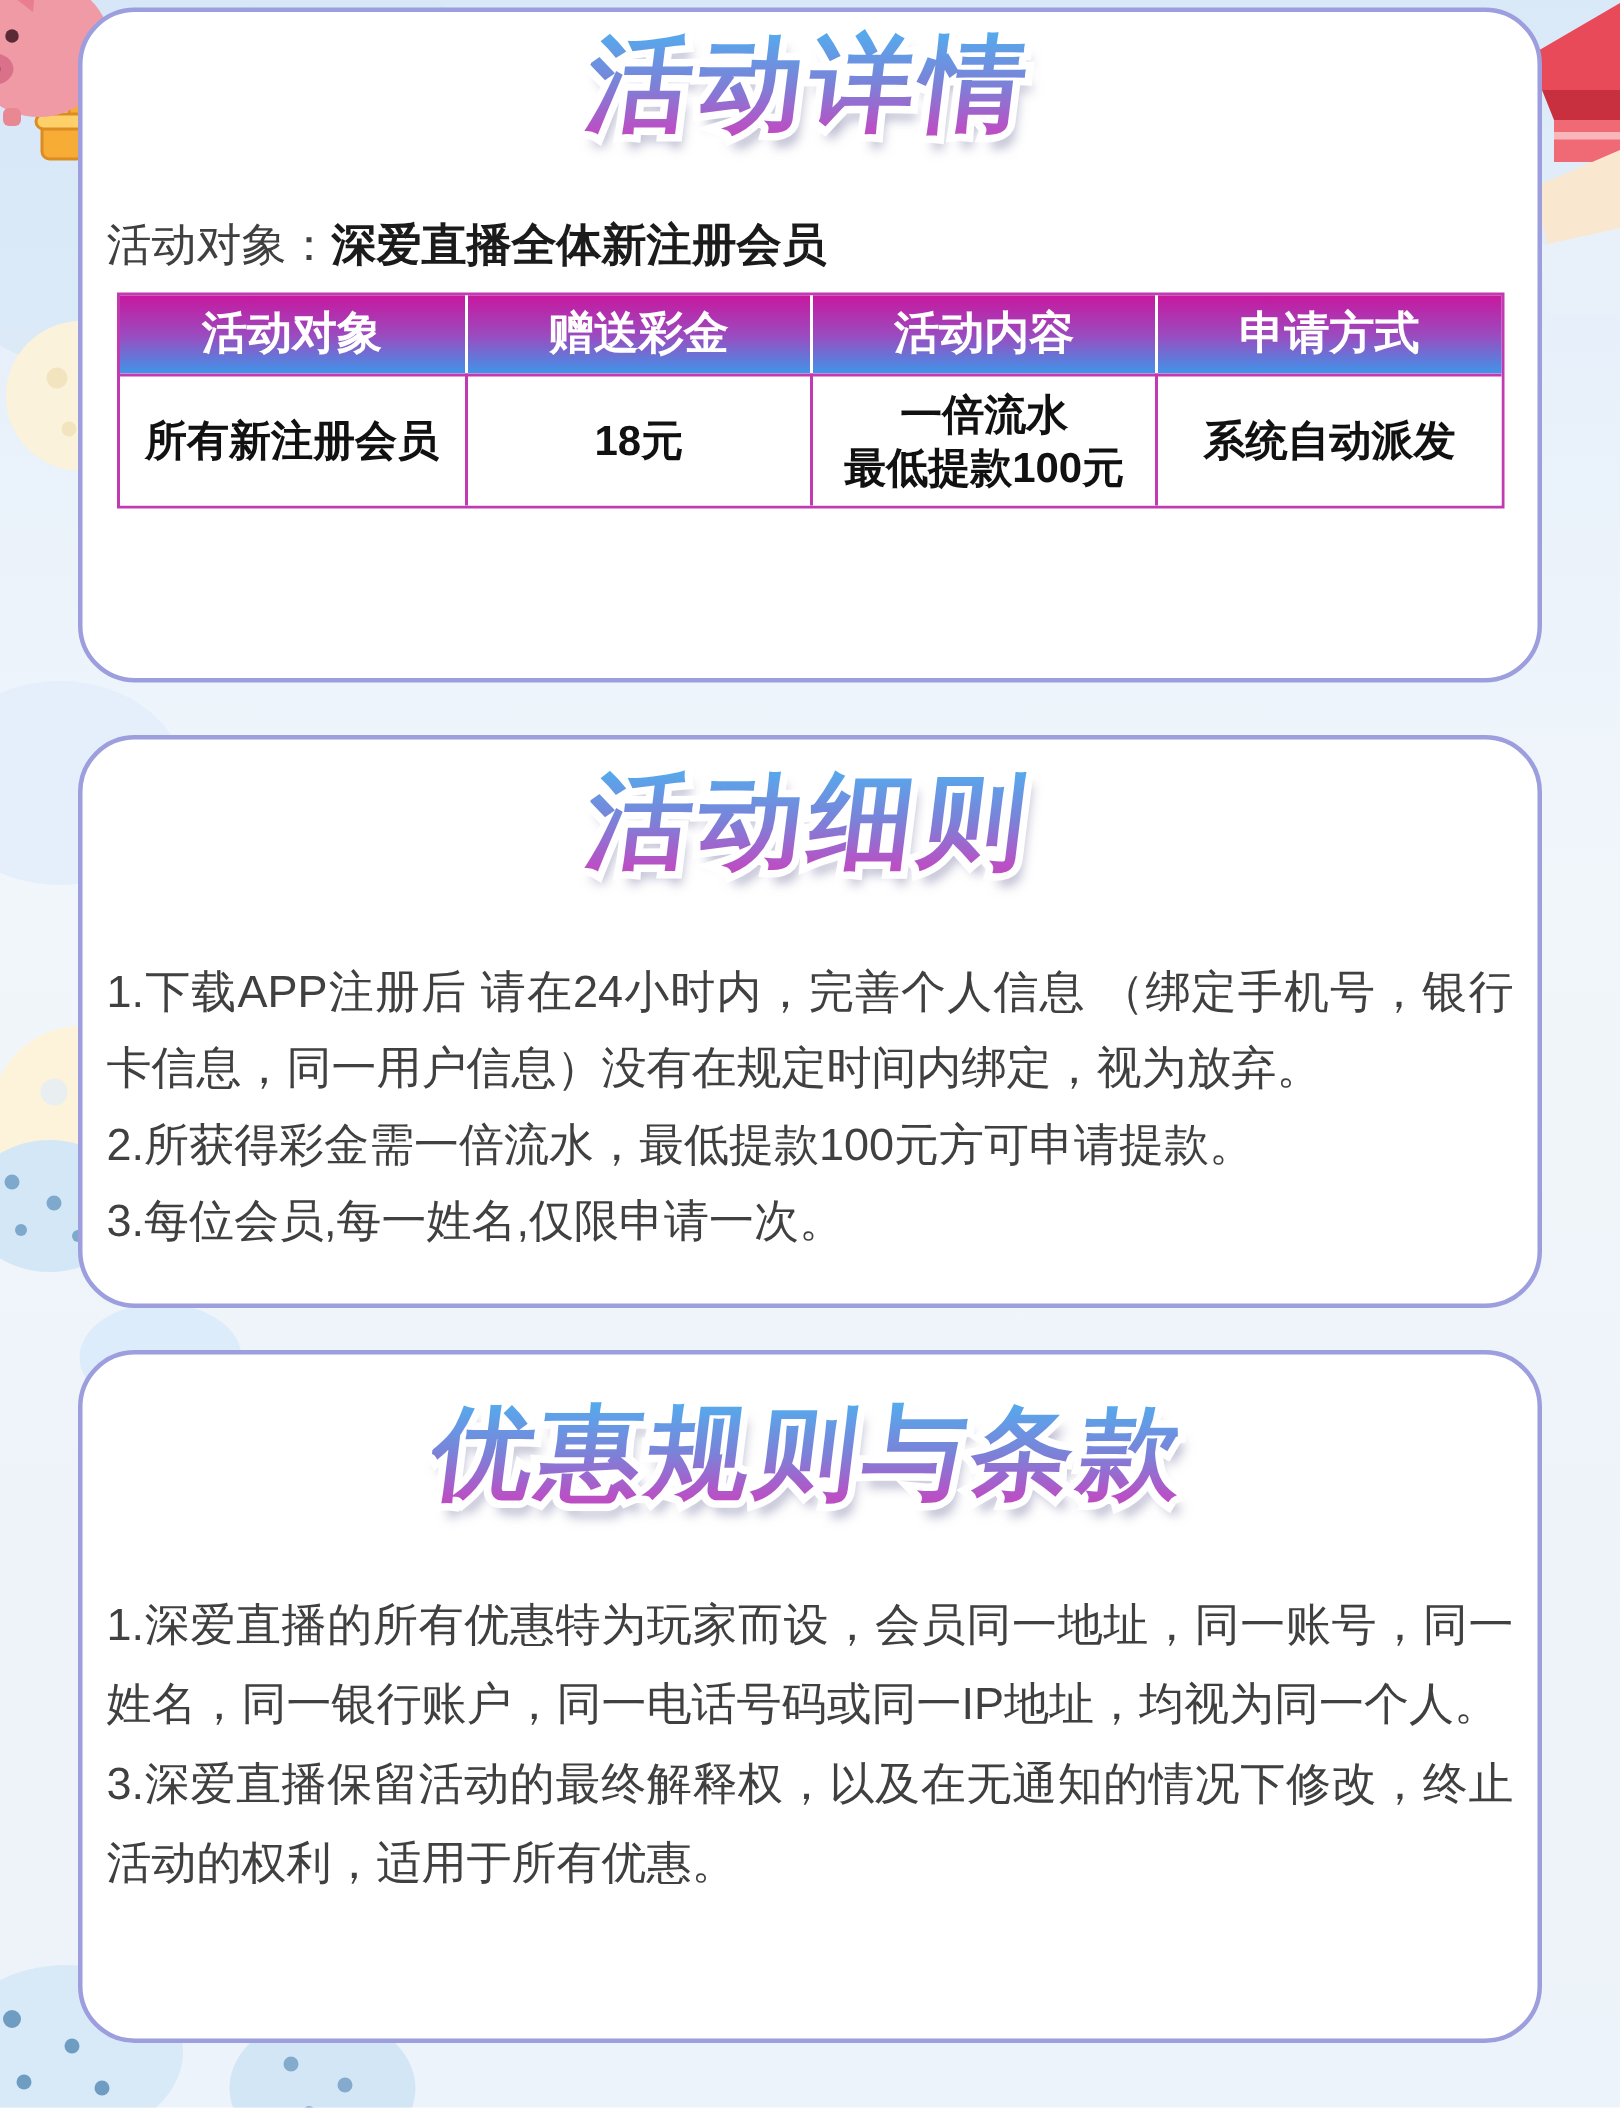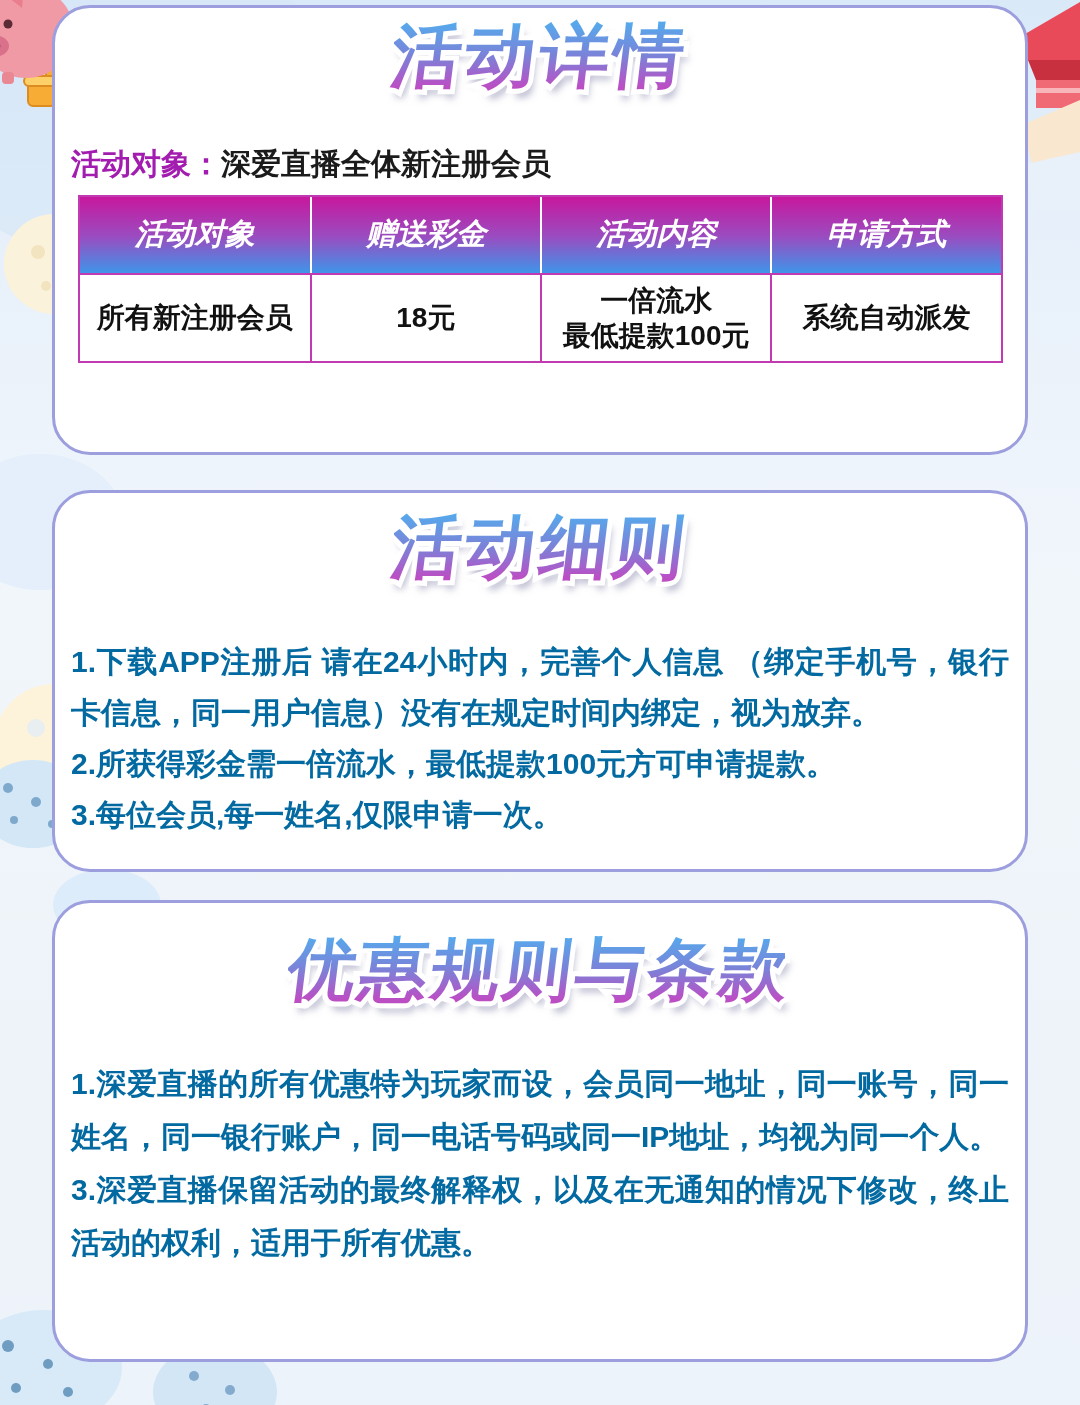--- a/index.html
+++ b/index.html
@@ -53,55 +53,54 @@
     color:transparent;
   }
   
   .body-block{margin:4px 2px 0 2px;}
   .body-text{
     margin:0;
     font-size:30px;line-height:38px;
     color:#1b1b1b;font-weight:600;
     text-align:justify;
   }
-  .mg-label{color:#a21caf;font-weight:700;}
+  .mg-label{color:#404040;font-weight:400;}
   
   .promo-table{
     width:925px;margin:12px auto 0 auto;
     border-collapse:separate;border-spacing:0;
     border:2px solid #c23ab2;
     table-layout:fixed;
   }
   .promo-table th{
     height:52px;
     background:linear-gradient(180deg,#c7189e 0%,#9a4cc0 52%,#3e95e9 100%);
     color:#ffffff;font-size:30px;font-weight:700;
-    padding:12px;
-    font-style:italic;
+    padding:0;
   }
   .promo-table th + th{border-left:2px solid #ffffff;}
   .promo-table td{
     height:86px;
     font-size:28px;line-height:35px;
     color:#111111;font-weight:600;
     text-align:center;vertical-align:middle;
     white-space:pre-line;
     border-top:2px solid #c23ab2;
     background:#ffffff;
     padding:0;
   }
   .promo-table td + td{border-left:2px solid #c23ab2;}
   
   .rules{margin:0 2px;}
   #card2 .rules{margin-top:16px;}
   #card3 .rules{margin-top:22px;}
   .rule{
     margin:0;
     font-size:30px;
-    color:#0369a1;font-weight:700;
+    color:#404040;font-weight:400;
     text-align:justify;
   }
   #card2 .rule{line-height:51px;}
   #card3 .rule{line-height:53px;}
 </style>
 </head>
 <body>
 
 <svg class="blob" style="left:-90px;top:-70px;" width="420" height="330">
     <ellipse cx="210" cy="165" rx="210" ry="165" fill="#d5e7f8" opacity="0.65"></ellipse>

